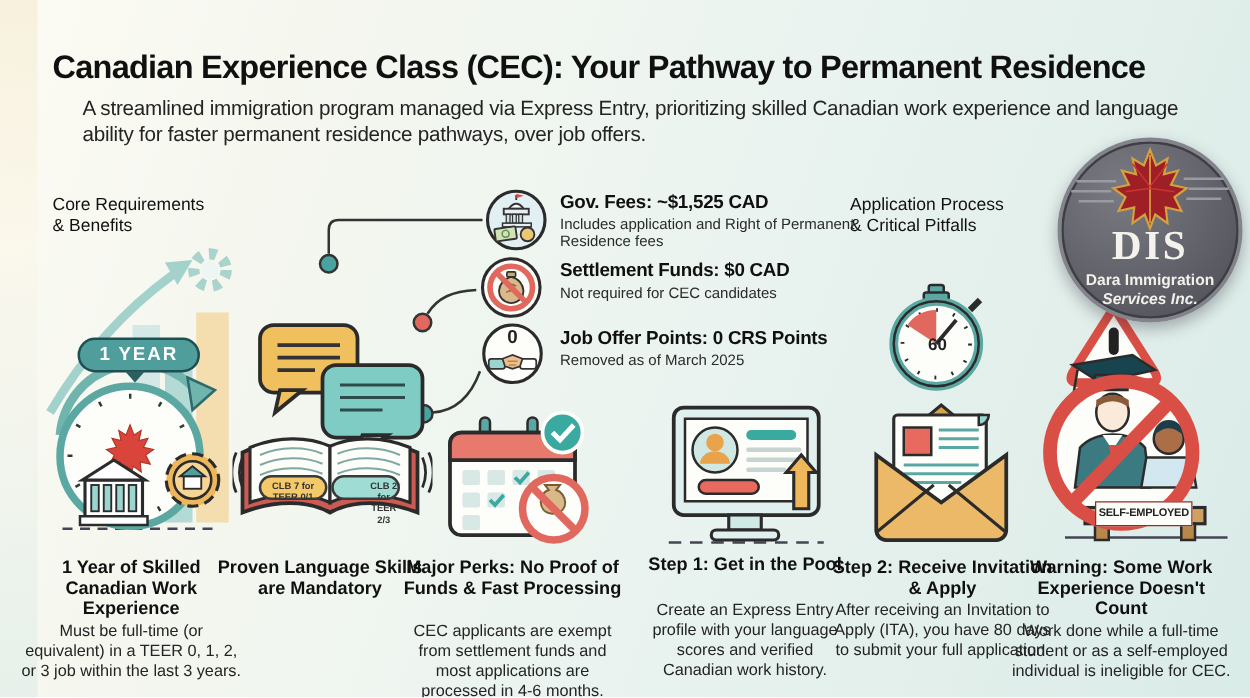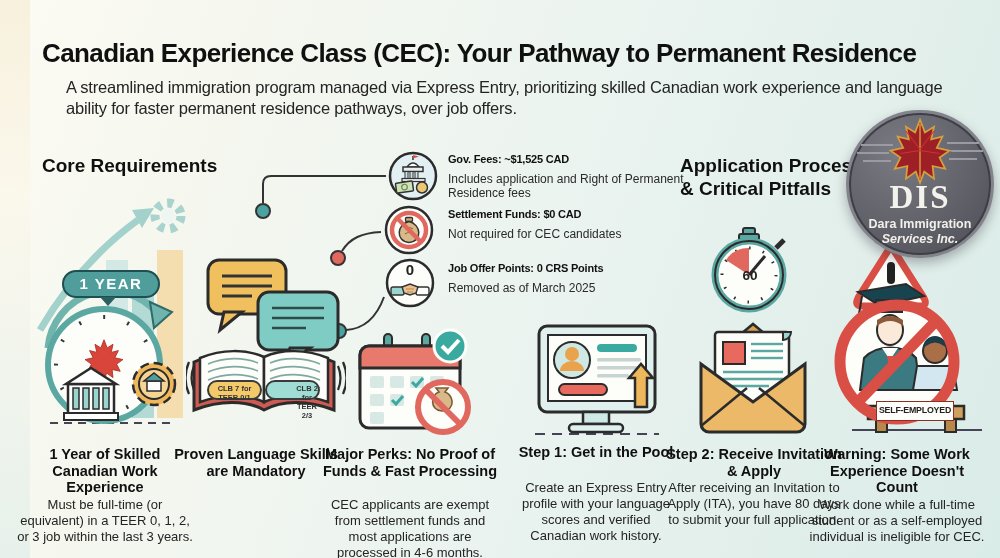--- a/index.html
+++ b/index.html
@@ -8,25 +8,25 @@
     font-family:"Liberation Sans",sans-serif;color:#1b1b1b;
     background:linear-gradient(110deg,#fcfbf4 0%,#f5f7ef 22%,#ecf4f0 50%,#e2efeb 78%,#daecе8 100%);
     background:linear-gradient(110deg,#fcfbf4 0%,#f5f7ef 22%,#ecf4f0 50%,#e2efeb 78%,#daece8 100%);
   }
   .abs{position:absolute;}
   svg{display:block;}
   #left-strip{left:0;top:0;width:30px;height:558px;
     background:linear-gradient(180deg,#f6eed7 0%,#fbf7ea 35%,#eef3ec 70%,#e3efe9 100%);opacity:.8;}
   #title{left:42px;top:38px;font-size:26px;font-weight:bold;letter-spacing:-0.6px;color:#101010;white-space:nowrap;}
   #subtitle{left:42px;top:77px;width:900px;font-size:16.5px;line-height:1.3;color:#242424;letter-spacing:-0.2px;margin-left:24px;}
-  .section-h{font-size:19px;font-weight:bold;line-height:1.2;color:#101010;}
+  .section-h{font-size:14px;font-weight:normal;line-height:1.2;color:#101010;}
   #section-left{left:42px;top:155px;}
   #section-right{left:680px;top:155px;}
   
-  .fee-title{position:absolute;font-size:11px;font-weight:bold;color:#101010;letter-spacing:-0.2px;white-space:nowrap;}
+  .fee-title{position:absolute;font-size:15px;font-weight:bold;color:#101010;letter-spacing:-0.2px;white-space:nowrap;}
   .fee-sub{position:absolute;font-size:12px;color:#2a2a2a;line-height:1.2;width:240px;}
   
   .col-title{position:absolute;font-size:14.5px;font-weight:bold;line-height:1.14;text-align:center;color:#101010;}
   .col-body{position:absolute;font-size:13px;line-height:1.22;text-align:center;color:#242424;}
   
   #logo{left:846px;top:110px;width:142px;height:142px;border-radius:50%;z-index:30;
     background:radial-gradient(circle at 35% 28%,#7a7a82 0%,#616169 55%,#4c4c55 100%);
     border:3px solid #83838b;box-shadow:0 5px 12px rgba(40,40,50,.35), inset 0 0 0 2px #3e3e46;}
   #logo-abbr{position:absolute;left:0;top:66px;width:142px;text-align:center;
     font-family:"Liberation Serif",serif;font-weight:bold;font-size:33px;color:#f4f2ec;letter-spacing:2px;}
@@ -50,20 +50,21 @@
 <body>
 
 <div id="canvas">
   <div id="left-strip" class="abs"></div>
 
   <div id="title" class="abs">Canadian Experience Class (CEC): Your Pathway to Permanent Residence</div>
   <div id="subtitle" class="abs">A streamlined immigration program managed via Express Entry, prioritizing skilled Canadian work experience and language ability for faster permanent residence pathways, over job offers.</div>
 
   <div id="section-left" class="abs section-h">
     <div>Core Requirements</div>
+    <div>&amp; Benefits</div>
   </div>
   <div id="section-right" class="abs section-h">
     <div>Application Process</div>
     <div>&amp; Critical Pitfalls</div>
   </div>
 
   <svg class="abs" width="1000" height="558" style="left:0;top:0;pointer-events:none">
     <path d="M263,203 V184 Q263,176 271,176 H386" fill="none" stroke="#333" stroke-width="2"></path>
     <circle cx="263" cy="211" r="7" fill="#4aa3a0" stroke="#333" stroke-width="2"></circle>
     <path d="M342,251 C350,238 362,233 381,232" fill="none" stroke="#333" stroke-width="2"></path>

